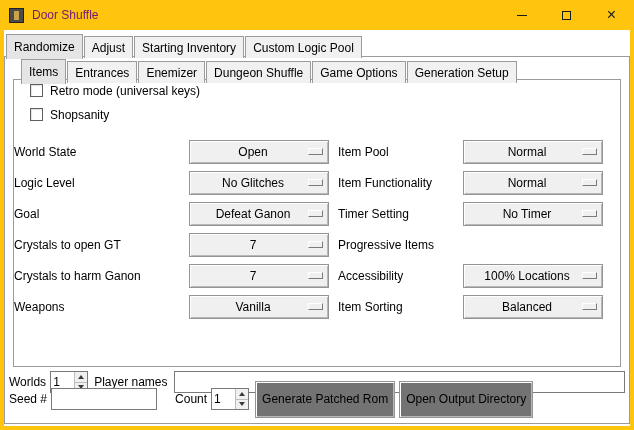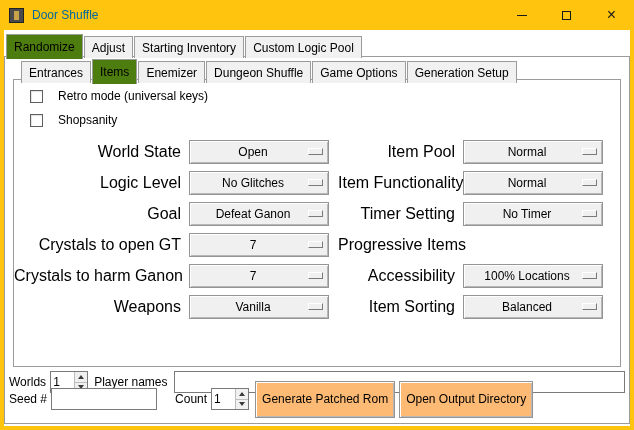--- a/index.html
+++ b/index.html
@@ -14,64 +14,64 @@
     background:#ffc40d; display:flex; align-items:center;
   }
   .app-icon {
     width:15px; height:15px; margin-left:9px;
     background:#4a4a4a; border:1px solid #222; position:relative;
   }
   .app-icon::after {
     content:""; position:absolute; left:4px; top:2px; width:5px; height:9px;
     background:#caa24a;
   }
-  .title-text { margin-left:8px; font-size:12px; color:#0369a1; }
+  .title-text { margin-left:8px; font-size:12px; color:#701a75; }
   .win-btns { margin-left:auto; display:flex; height:100%; }
   .win-btn {
     width:45px; height:100%; display:flex; align-items:center; justify-content:center;
     cursor:default;
   }
   .glyph-min { width:10px; height:1px; background:#1a1a1a; }
   .glyph-max { width:9px; height:9px; border:1px solid #1a1a1a; background:transparent; }
   .glyph-close { font-size:16px; color:#1a1a1a; line-height:1; }
   
   .content {
     position:absolute; top:30px; left:4px; right:4px; bottom:4px;
     background:#ffffff;
   }
   
   .nb-tabs { display:flex; align-items:flex-end; position:relative; z-index:3; }
   .nb-tab {
     font-size:12px; padding:4px 7px 3px; background:#f1f1f1;
     border:1px solid #9b9b9b; border-bottom:none; margin-right:1px;
     position:relative; cursor:default; white-space:nowrap;
   }
-  .nb-tab.active { background:#4d7c0f; margin-bottom:-1px; padding-bottom:5px; padding-top:5px; z-index:4; }
+  .nb-tab.active { background:#e5e5e5; margin-bottom:-1px; padding-bottom:5px; padding-top:5px; z-index:4; }
   .main-tabs { position:absolute; top:4px; left:2px; }
   .main-frame {
     position:absolute; top:26px; left:0; right:0; bottom:2px;
     border:1px solid #9b9b9b; background:#fff; z-index:1;
   }
   .sub-tabs { position:absolute; top:2px; left:16px; }
   .sub-frame {
     position:absolute; top:22px; left:8px; right:8px; height:288px;
     border:1px solid #9b9b9b; background:#fff; padding-top:4px;
   }
   
-  .cbrow { display:flex; align-items:center; height:24px; margin-left:16px;gap:8px; }
+  .cbrow { display:flex; height:24px; margin-left:16px; }
   .cbox {
     width:13px; height:13px; background:#fff; border:1px solid #5f5f5f;
     box-shadow: inset 1px 1px 1px rgba(0,0,0,0.12); cursor:default;
   }
   .cblabel { margin-left:7px; font-size:12px; }
   
   .formgrid { margin-top:4px; }
   .frow { display:flex; align-items:center; height:31px; }
   .flabel {
-    width:175px; padding-right:8px; text-align:right; font-size:16px; white-space:nowrap;
+    width:175px; padding-right:8px; text-align:left; font-size:12px; white-space:nowrap;
   }
   .flabel.r { width:134px;padding-left:9px; }
   .omenu {
     position:relative; width:140px; height:24px; background:#f0f0f0;
     border:1px solid #949494;
     box-shadow: inset 1px 1px 0 #ffffff, inset -1px -1px 0 #b8b8b8;
     display:flex; align-items:center; justify-content:center;
     font-size:12px; cursor:default;
   }
   .oval { transform:translateX(-6px); white-space:nowrap; }
@@ -96,21 +96,21 @@
   .spinval {
     width:100%; min-width:0; border:none; outline:none; background:#fff;
     font:12px "Liberation Sans", sans-serif; padding:0 2px;
   }
   .spinbtns { display:flex; flex-direction:column; width:13px; flex:none; border-left:1px solid #bdbdbd; }
   .spinbtn { flex:1; background:#f0f0f0; display:flex; align-items:center; justify-content:center; cursor:default; }
   .spinbtn + .spinbtn { border-top:1px solid #bdbdbd; }
   .tri-up { width:0; height:0; border-left:3px solid transparent; border-right:3px solid transparent; border-bottom:4px solid #3a3a3a; }
   .tri-down { width:0; height:0; border-left:3px solid transparent; border-right:3px solid transparent; border-top:4px solid #3a3a3a; }
   .btn {
-    height:37px; background:#fdba74; border:1px solid #949494;
+    height:37px; background:#737373; border:1px solid #949494;
     box-shadow: inset 1px 1px 0 #ffffff, inset -1px -1px 0 #b8b8b8;
     font-size:12px; padding:0 6px; display:flex; align-items:center; justify-content:center;
     white-space:nowrap; cursor:default;
   }
   .gap4 { margin-left:4px; } .gap6 { margin-left:6px; } .gap8 { margin-left:18px; }
   .pushright { margin-left:auto; }
 </style>
 </head>
 <body>
 
@@ -137,22 +137,22 @@
     <div class="nb-tabs main-tabs">
       <div class="nb-tab active">Randomize</div>
       <div class="nb-tab">Adjust</div>
       <div class="nb-tab">Starting Inventory</div>
       <div class="nb-tab">Custom Logic Pool</div>
     </div>
 
     <div class="main-frame">
 
       <div class="nb-tabs sub-tabs">
+        <div class="nb-tab active">Items</div>
         <div class="nb-tab">Entrances</div>
-        <div class="nb-tab active">Items</div>
         <div class="nb-tab">Enemizer</div>
         <div class="nb-tab">Dungeon Shuffle</div>
         <div class="nb-tab">Game Options</div>
         <div class="nb-tab">Generation Setup</div>
       </div>
 
       <div class="sub-frame">
 
         <div class="cbrow">
           <div class="cbox"></div>

